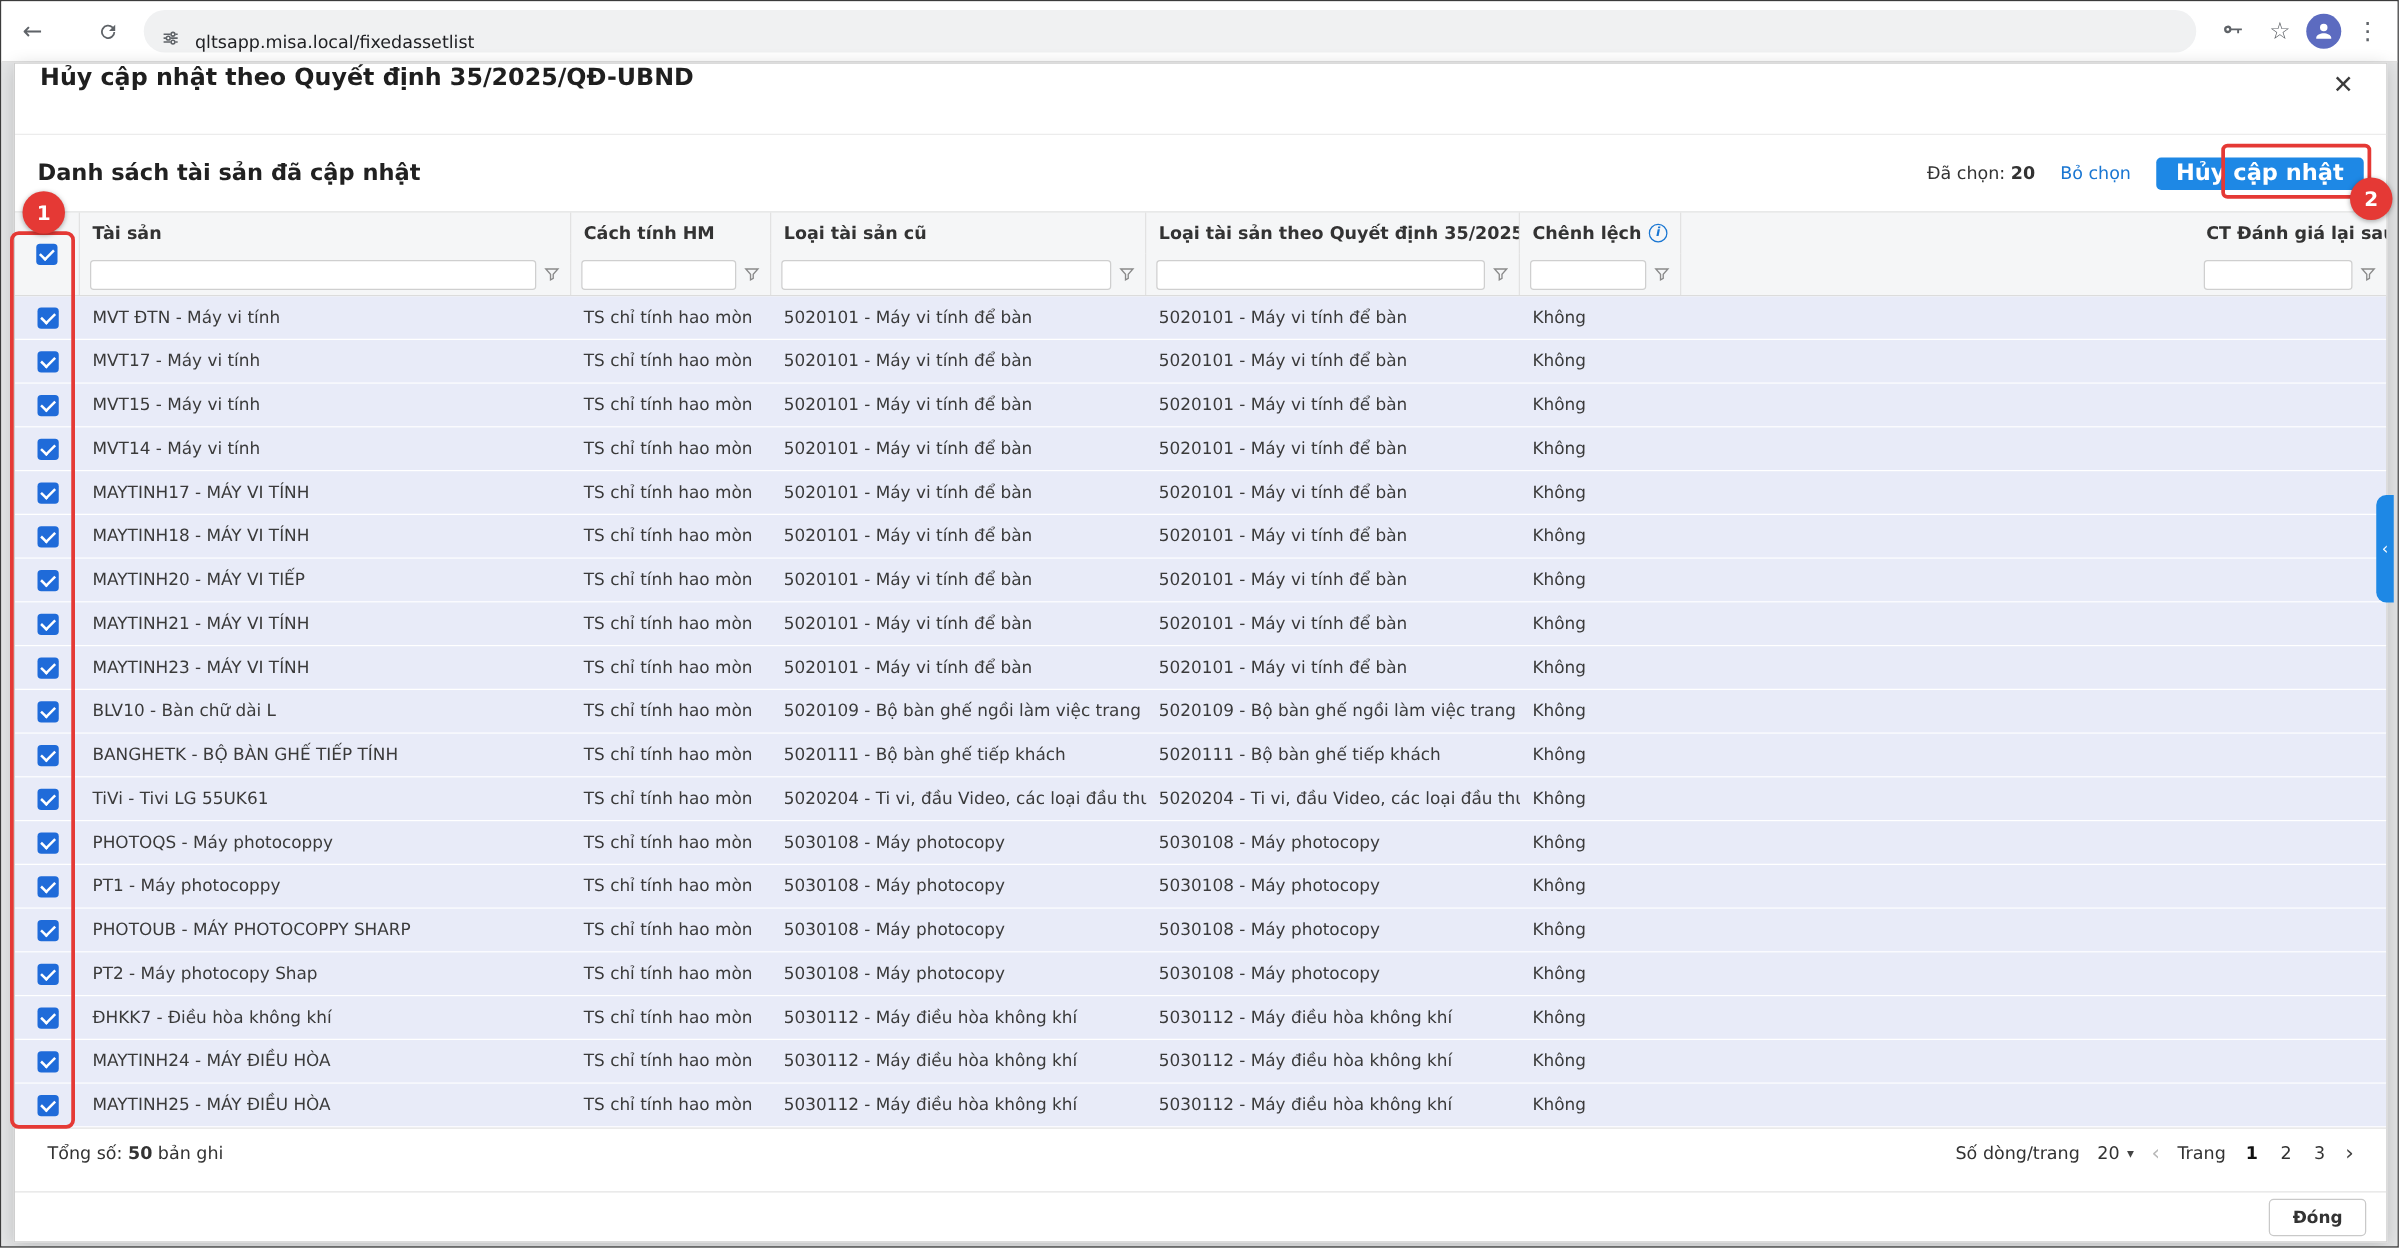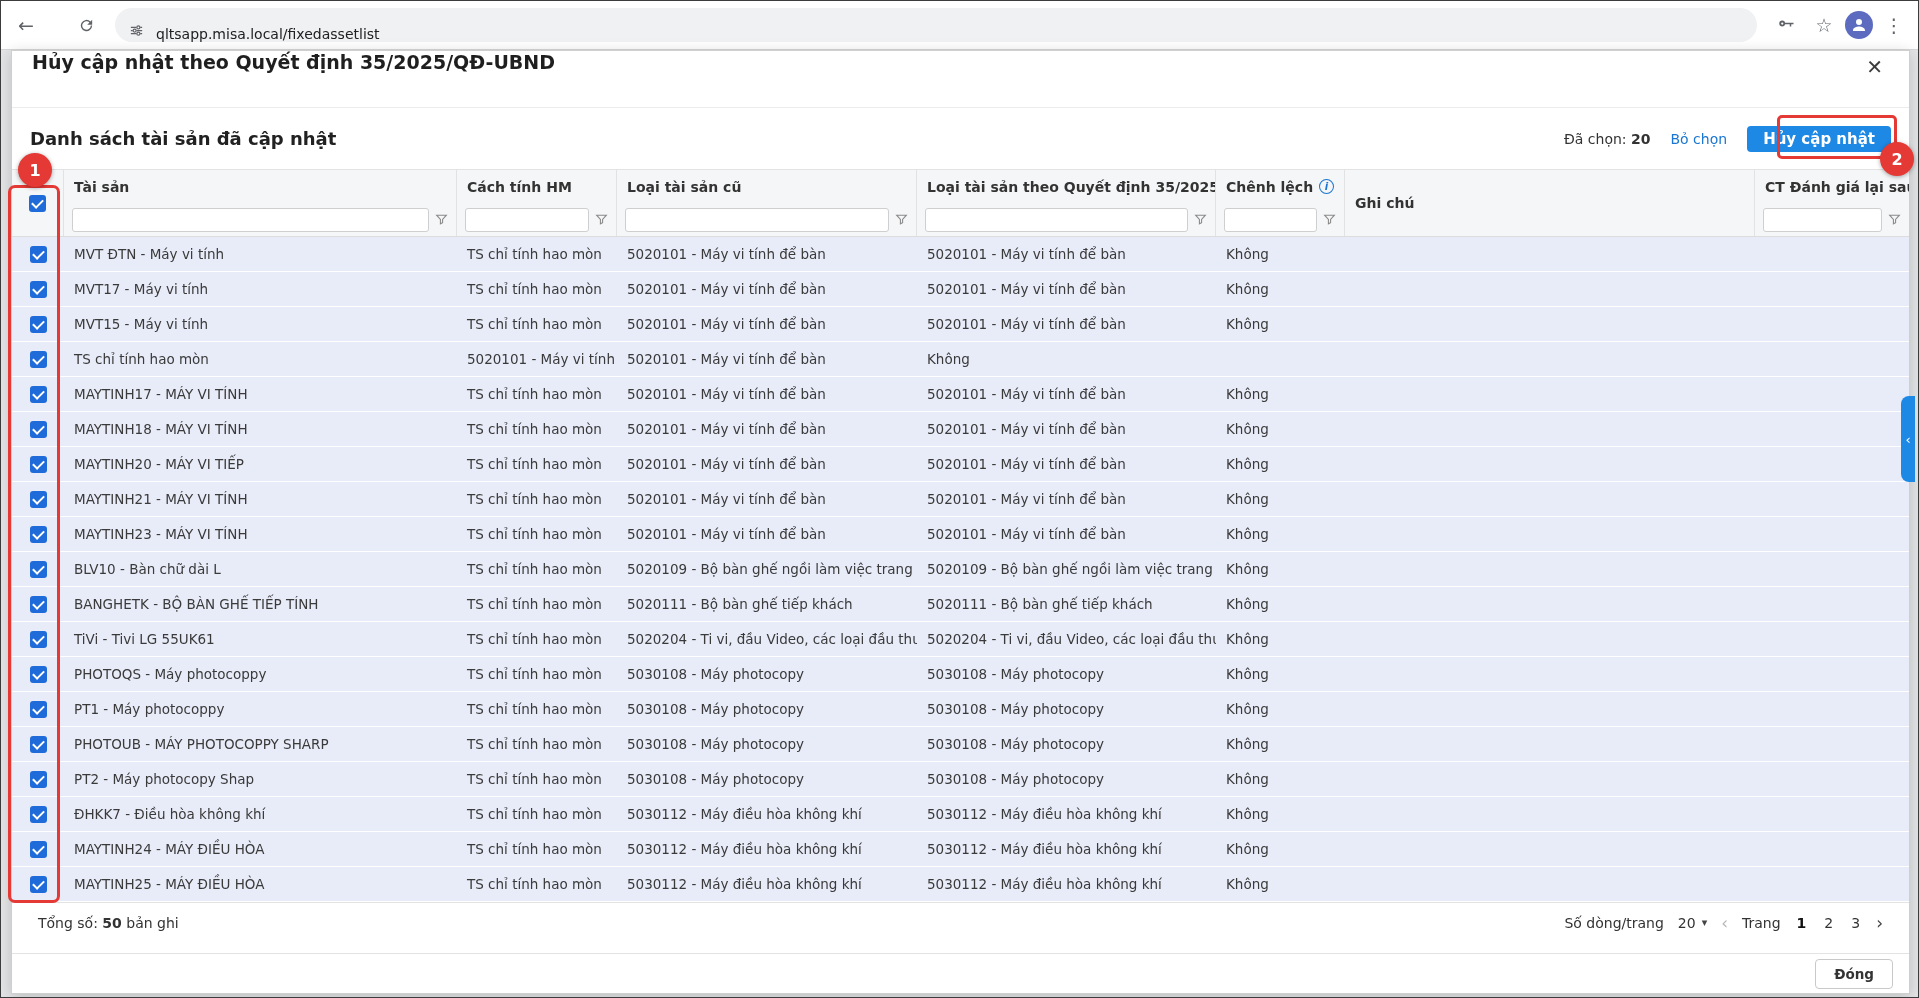--- a/index.html
+++ b/index.html
@@ -22,21 +22,21 @@
   .modal-titlebar { height:57px; display:flex; align-items:flex-start; justify-content:space-between; padding:0 20px; border-bottom:1px solid #ececec; }
   .modal-title { font-size:19px; font-weight:700; color:#1f1f1f; }
   .close-x { font-size:20px; color:#3c3c3c; cursor:pointer; padding:4px 6px; }
 
   .panel-header { height:61px; display:flex; align-items:center; justify-content:space-between; padding:0 18px; }
   .panel-heading { font-size:18px; font-weight:700; color:#212121; }
   .panel-actions { display:flex; align-items:center; gap:20px; }
   .sel-info { font-size:14px; color:#333; }
   .sel-info b { font-weight:700; }
   .link-deselect { font-size:14px; color:#1976d2; cursor:pointer; text-decoration:none; }
-  .btn-primary { background:#1e88e5; color:#fff; font-size:15px; font-weight:700; border:none; border-radius:4px; height:26px; padding:0 16px; cursor:pointer; font-family:inherit; }
+  .btn-primary { background:#1e88e5; color:#fff; font-size:18px; font-weight:700; border:none; border-radius:4px; height:26px; padding:0 16px; cursor:pointer; font-family:inherit; }
 
   
   .grid-cols { display:grid; grid-template-columns:52px 393px 160px 300px 299px 129px 410px minmax(0,1fr); }
   .thead { grid-template-rows:33px 33px; background:#f5f6f7; border-top:1px solid #e3e3e3; border-bottom:1px solid #dcdcdc; }
   .th { display:flex; align-items:center; padding:0 10px; font-size:14px; font-weight:600; color:#333; border-right:1px solid #e2e2e2; white-space:nowrap; overflow:hidden; }
   .tf { display:flex; align-items:center; gap:6px; padding:0 8px; border-right:1px solid #e2e2e2; }
   .filter-input { flex:1; min-width:0; height:24px; border:1px solid #cfcfcf; border-radius:3px; background:#fff; font-family:inherit; font-size:12.5px; padding:0 6px; }
   .span2 { grid-row:1 / 3; }
   .c1{grid-column:1} .c2{grid-column:2} .c3{grid-column:3} .c4{grid-column:4} .c5{grid-column:5} .c6{grid-column:6} .c7{grid-column:7} .c8{grid-column:8; border-right:none;}
   .center { justify-content:center; }
@@ -136,21 +136,20 @@
           <span class="cb"></span>
         </div>
         <div class="th c2">Tài sản</div>
         <div class="th c3">Cách tính HM</div>
         <div class="th c4">Loại tài sản cũ</div>
         <div class="th c5">Loại tài sản theo Quyết định 35/2025/QĐ-UBND</div>
         <div class="th c6">
           <span>Chênh lệch</span>
           <span class="info-dot">i</span>
         </div>
-        <div class="th c7 span2">Ghi chú</div>
         <div class="th c8">CT Đánh giá lại sau cậ...</div>
 
         <div class="tf c2">
           <input class="filter-input" style="">
           <svg width="13" height="13" viewBox="0 0 24 24">
               <path d="M3 4h18l-7 8v6l-4 2v-8z" fill="none" stroke="#8a8a8a" stroke-width="2"></path>
             </svg>
         </div>
         <div class="tf c3">
           <input class="filter-input" style="">
@@ -222,20 +221,21 @@
             <div class="td">5020101 - Máy vi tính để bàn</div>
             <div class="td">Không</div>
             <div class="td"></div>
             <div class="td"></div>
           </div>
 
           <div class="grid-cols tr">
             <div class="td td-check">
               <span class="cb"></span>
             </div>
+            <div class="td">MVT14 - Máy vi tính</div>
             <div class="td">TS chỉ tính hao mòn</div>
             <div class="td">5020101 - Máy vi tính để bàn</div>
             <div class="td">5020101 - Máy vi tính để bàn</div>
             <div class="td">Không</div>
             <div class="td"></div>
             <div class="td"></div>
           </div>
 
           <div class="grid-cols tr">
             <div class="td td-check">

